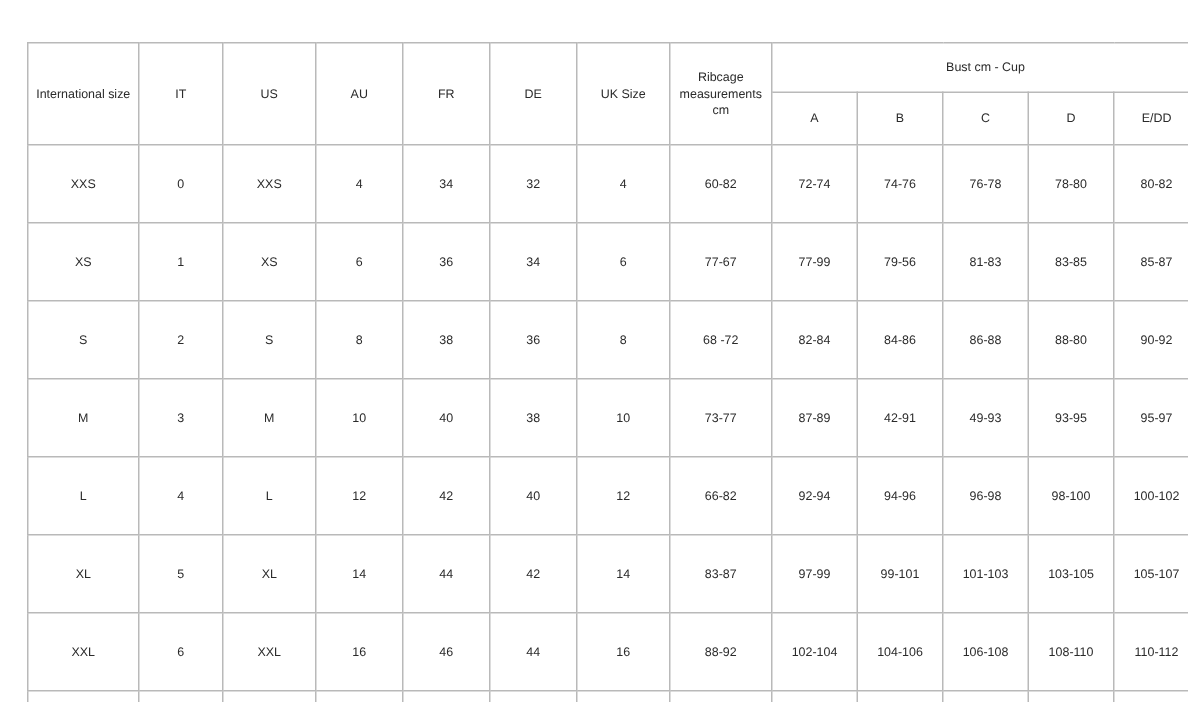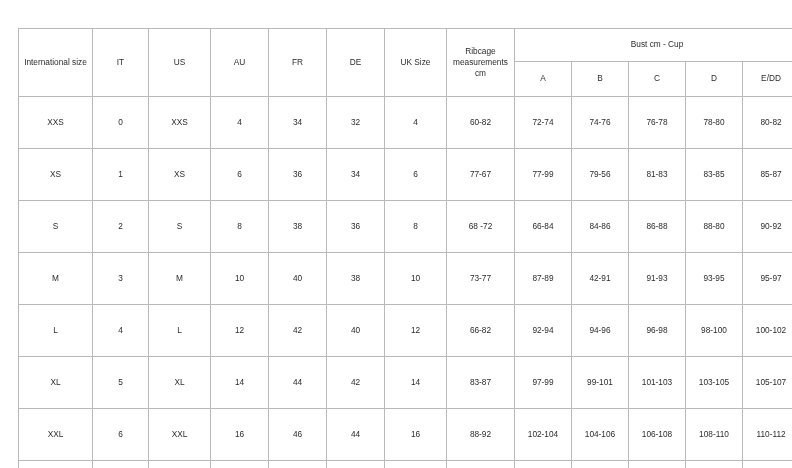--- a/index.html
+++ b/index.html
@@ -154,38 +154,38 @@
       </tr>
       <tr>
         <td>S</td>
         <td>2</td>
         <td>S</td>
         <td>8</td>
         <td>38</td>
         <td>36</td>
         <td>8</td>
         <td>68 -72</td>
-        <td>66-84</td>
+        <td>82-84</td>
         <td>84-86</td>
         <td>86-88</td>
         <td>88-80</td>
         <td>90-92</td>
       </tr>
       <tr>
         <td>M</td>
         <td>3</td>
         <td>M</td>
         <td>10</td>
         <td>40</td>
         <td>38</td>
         <td>10</td>
         <td>73-77</td>
         <td>87-89</td>
         <td>42-91</td>
-        <td>91-93</td>
+        <td>49-93</td>
         <td>93-95</td>
         <td>95-97</td>
       </tr>
       <tr>
         <td>L</td>
         <td>4</td>
         <td>L</td>
         <td>12</td>
         <td>42</td>
         <td>40</td>

